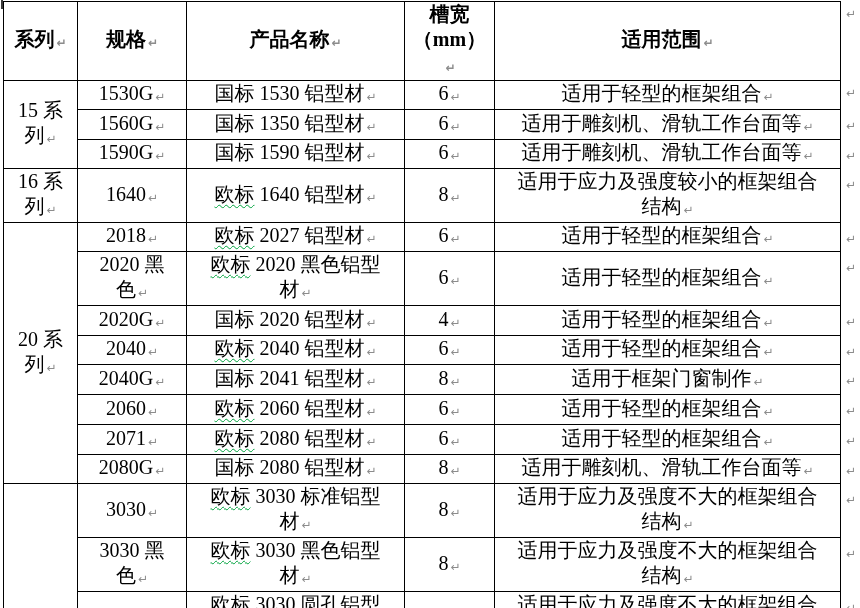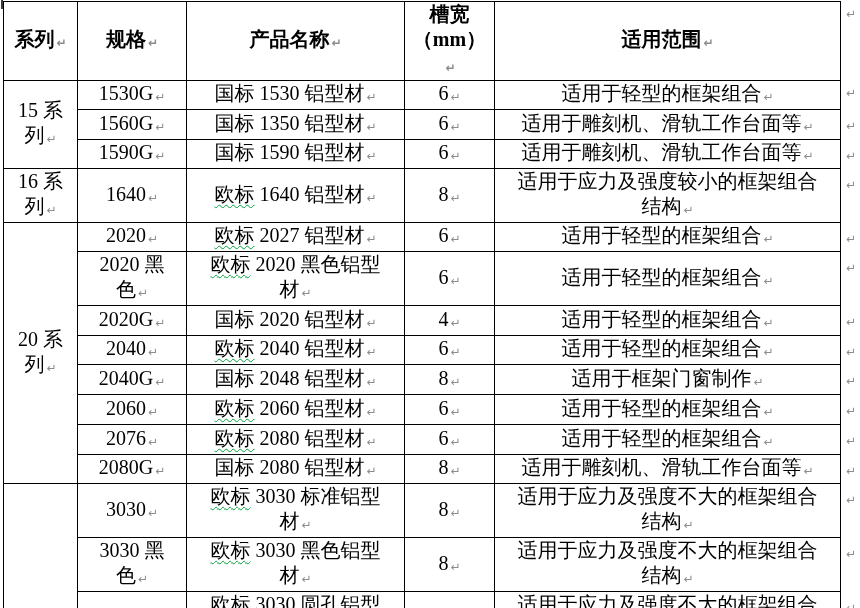--- a/index.html
+++ b/index.html
@@ -111,21 +111,21 @@
 列</span><span class="mk">↵</span></td>
           <td><span>1640</span><span class="mk">↵</span></td>
           <td><span class="wavy">欧标</span><span> 1640 铝型材</span><span class="mk">↵</span></td>
           <td><span>8</span><span class="mk">↵</span></td>
           <td><span>适用于应力及强度较小的框架组合
 结构</span><span class="mk">↵</span></td>
         </tr>
         <tr style="height: 29px;">
           <td rowspan="8"><span>20 系
 列</span><span class="mk">↵</span></td>
-          <td><span>2020</span><span class="mk">↵</span></td>
+          <td><span>2018</span><span class="mk">↵</span></td>
           <td><span class="wavy">欧标</span><span> 2027 铝型材</span><span class="mk">↵</span></td>
           <td><span>6</span><span class="mk">↵</span></td>
           <td><span>适用于轻型的框架组合</span><span class="mk">↵</span></td>
         </tr>
         <tr style="height: 50px;">
           <td><span>2020 黑
 色</span><span class="mk">↵</span></td>
           <td><span class="wavy">欧标</span><span> 2020 黑色铝型
 材</span><span class="mk">↵</span></td>
           <td><span>6</span><span class="mk">↵</span></td>
@@ -138,32 +138,32 @@
           <td><span>适用于轻型的框架组合</span><span class="mk">↵</span></td>
         </tr>
         <tr style="height: 29px;">
           <td><span>2040</span><span class="mk">↵</span></td>
           <td><span class="wavy">欧标</span><span> 2040 铝型材</span><span class="mk">↵</span></td>
           <td><span>6</span><span class="mk">↵</span></td>
           <td><span>适用于轻型的框架组合</span><span class="mk">↵</span></td>
         </tr>
         <tr style="height: 30px;">
           <td><span>2040G</span><span class="mk">↵</span></td>
-          <td><span>国标 2048 铝型材</span><span class="mk">↵</span></td>
+          <td><span>国标 2041 铝型材</span><span class="mk">↵</span></td>
           <td><span>8</span><span class="mk">↵</span></td>
           <td><span>适用于框架门窗制作</span><span class="mk">↵</span></td>
         </tr>
         <tr style="height: 30px;">
           <td><span>2060</span><span class="mk">↵</span></td>
           <td><span class="wavy">欧标</span><span> 2060 铝型材</span><span class="mk">↵</span></td>
           <td><span>6</span><span class="mk">↵</span></td>
           <td><span>适用于轻型的框架组合</span><span class="mk">↵</span></td>
         </tr>
         <tr style="height: 30px;">
-          <td><span>2076</span><span class="mk">↵</span></td>
+          <td><span>2071</span><span class="mk">↵</span></td>
           <td><span class="wavy">欧标</span><span> 2080 铝型材</span><span class="mk">↵</span></td>
           <td><span>6</span><span class="mk">↵</span></td>
           <td><span>适用于轻型的框架组合</span><span class="mk">↵</span></td>
         </tr>
         <tr style="height: 27px;">
           <td><span>2080G</span><span class="mk">↵</span></td>
           <td><span>国标 2080 铝型材</span><span class="mk">↵</span></td>
           <td><span>8</span><span class="mk">↵</span></td>
           <td><span>适用于雕刻机、滑轨工作台面等</span><span class="mk">↵</span></td>
         </tr>

